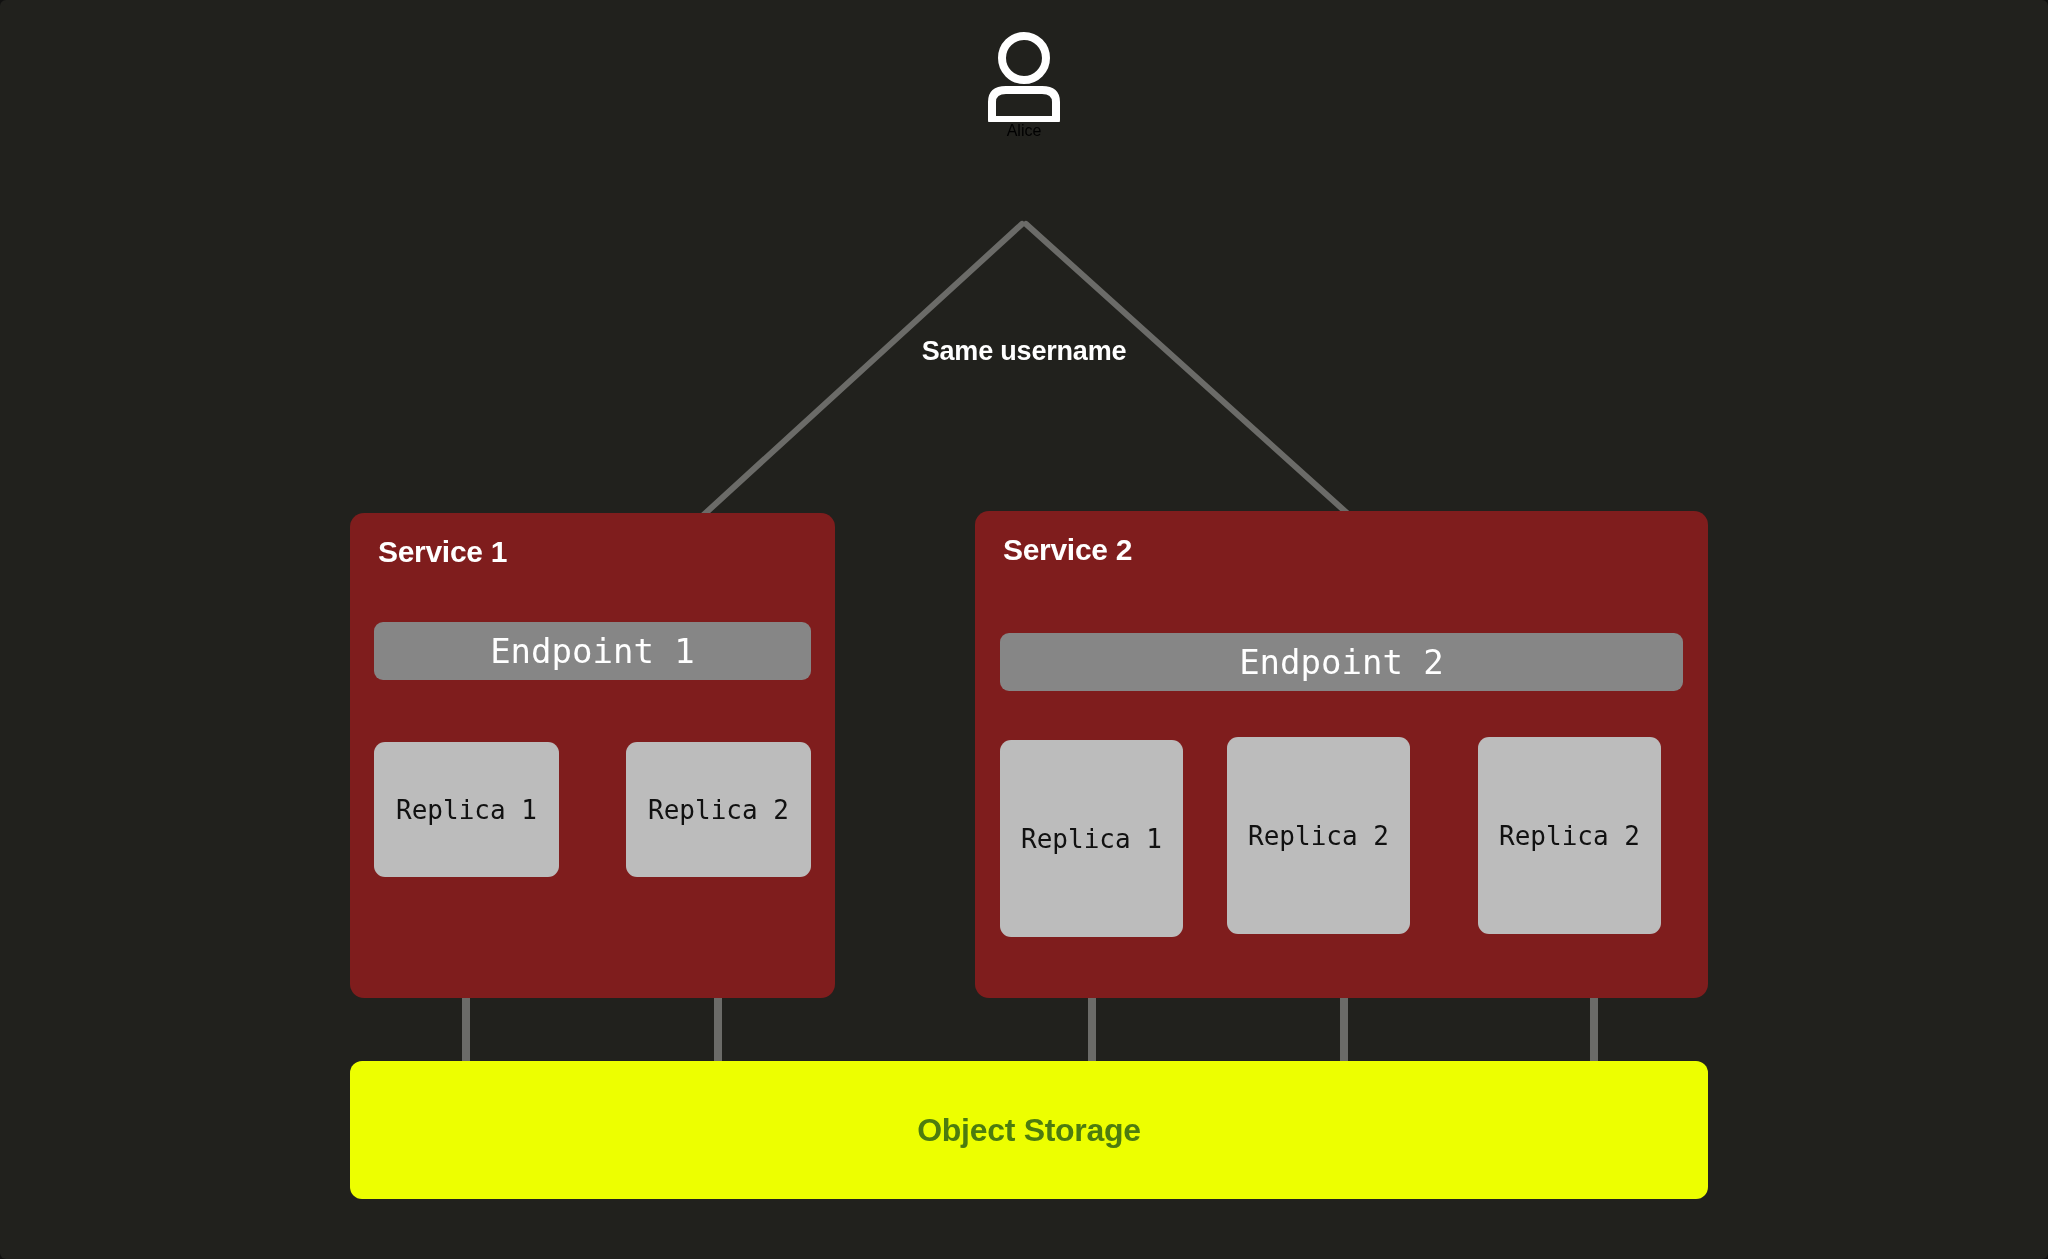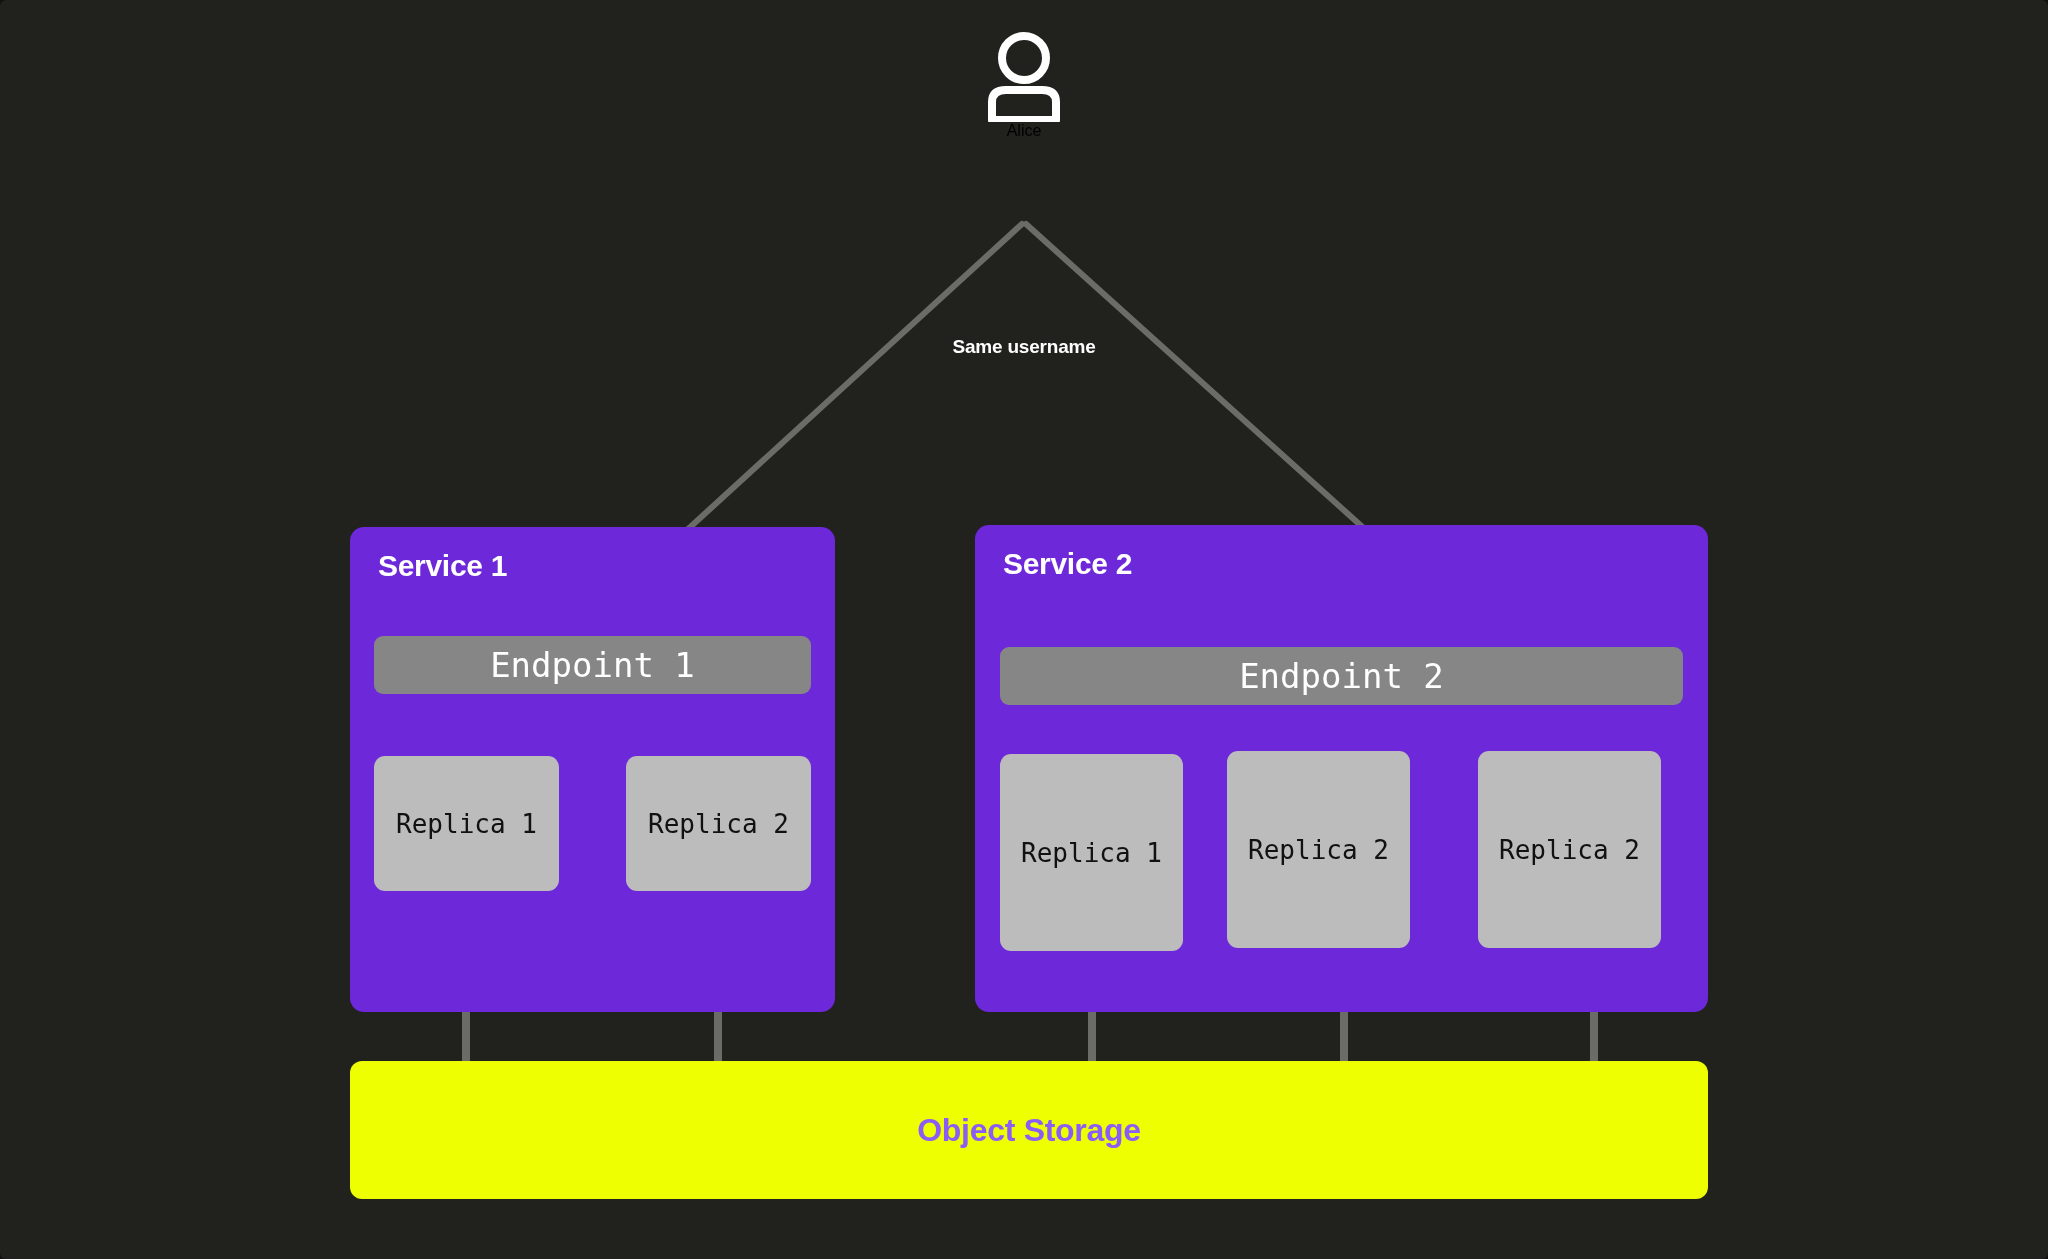--- a/index.html
+++ b/index.html
@@ -42,32 +42,31 @@
     display: block;
     margin: 0 auto;
   }
   
   .edge-caption {
     position: absolute;
     left: 824px;
     top: 336px;
     width: 400px;
     text-align: center;
-    font-size: 19px;
+    font-size: 27px;
     font-weight: bold;
     line-height: 1.18;
     color: #FFFFFF;
     letter-spacing: -0.2px;
   }
   
   .service {
     position: absolute;
-    background: #6d28d9;
+    background: #7f1d1d;
     border-radius: 14px;
-    margin-top: 14px;
   }
   #service-1 { left: 350px;  top: 513px; width: 485px;  height: 485px; }
   #service-2 { left: 975px;  top: 511px; width: 733px;  height: 487px; }
 
   .service-title {
     position: absolute;
     left: 28px;
     top: 22px;
     font-size: 30px;
     font-weight: bold;
@@ -117,21 +116,21 @@
     height: 138px;
     background: #EDFF00;
     border-radius: 12px;
     display: flex;
     align-items: center;
     justify-content: center;
   }
   #storage-label {
     font-size: 32px;
     font-weight: bold;
-    color: #8b5cf6;
+    color: #4d7c0f;
     letter-spacing: -0.3px;
   }
 </style>
 </head>
 <body>
 
 <div id="canvas">
 
   <svg id="wires" viewBox="0 0 2048 1259" xmlns="http://www.w3.org/2000/svg">
     <defs>

